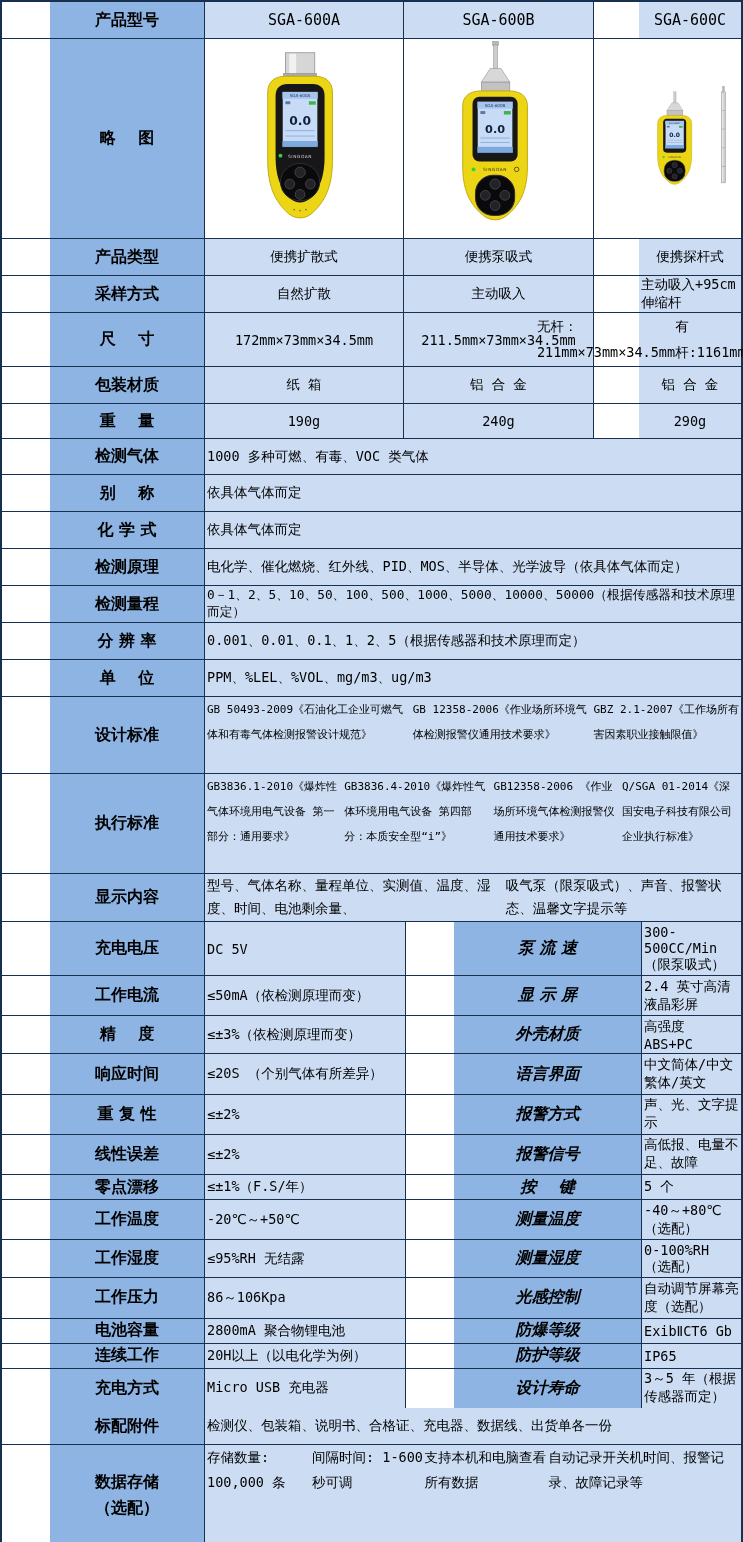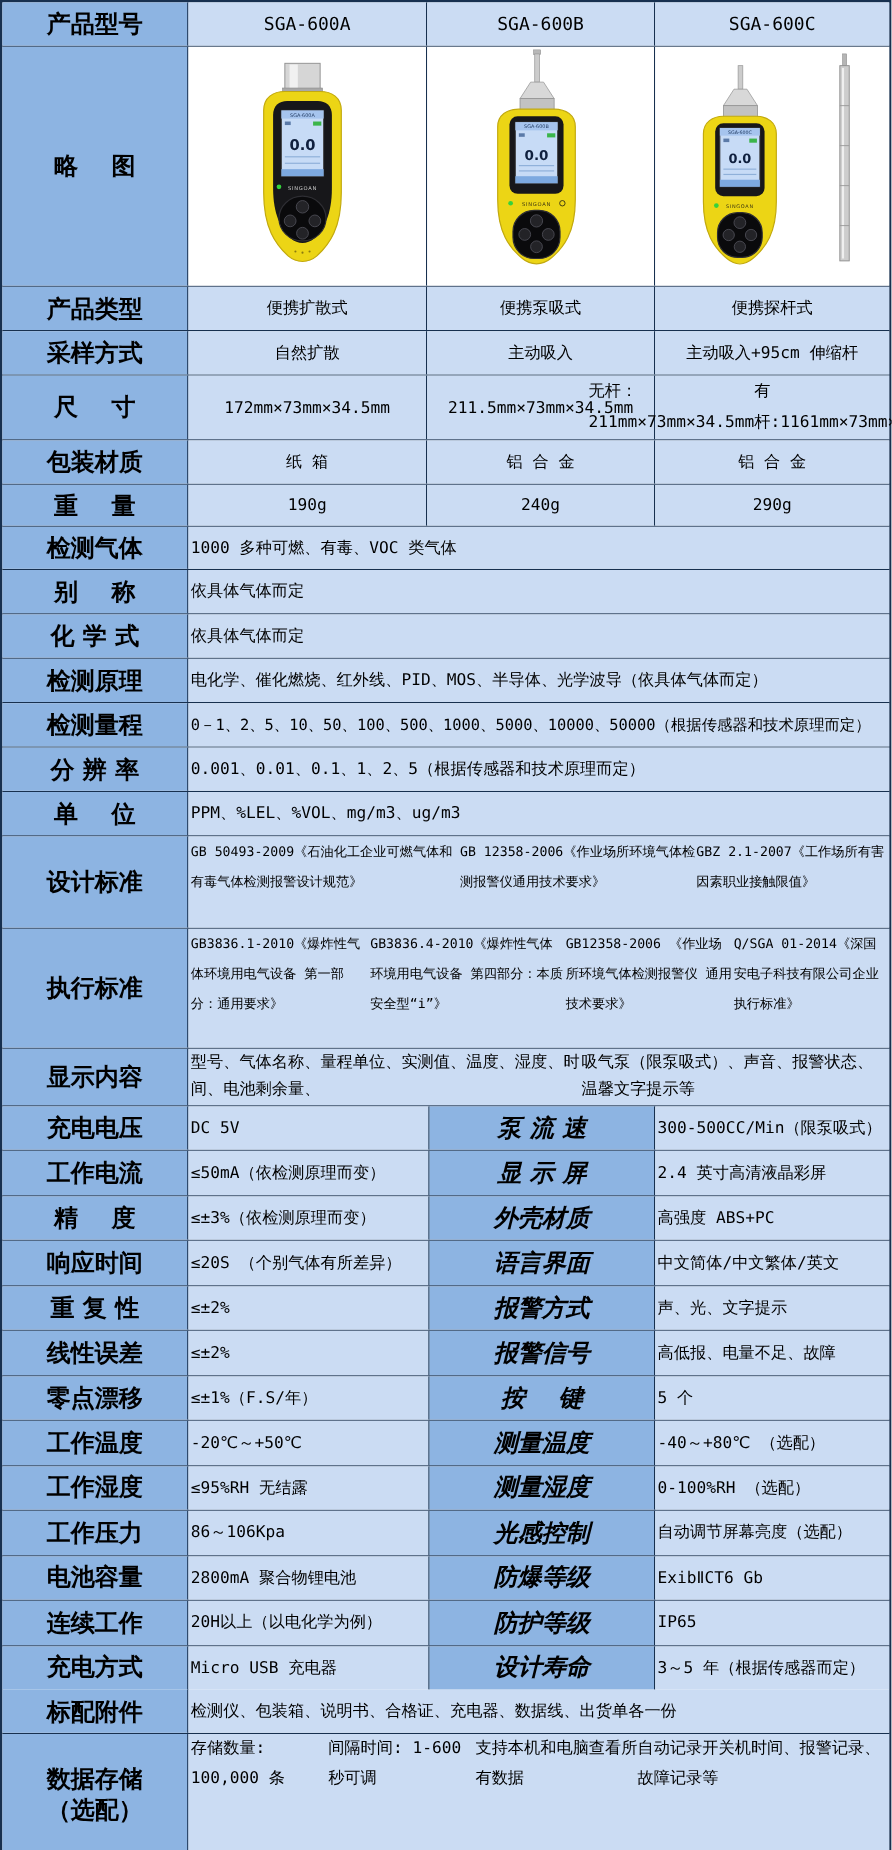--- a/index.html
+++ b/index.html
@@ -16,39 +16,40 @@
     border:2px solid var(--bd);
   }
   .row{display:flex;border-bottom:1px solid var(--bd);box-sizing:border-box;}
   .row:last-child{border-bottom:none;}
   .cell{box-sizing:border-box;border-right:1px solid var(--bd);display:flex;align-items:center;min-width:0;}
   .cell.last{border-right:none;}
   .lab{
     background:var(--mid);
     justify-content:center;
     font-weight:700;
-    font-size:20px;
+    font-size:16px;
     white-space:pre;
     text-align:center;
+    margin-left:48px;
   }
   .lab.col{flex-direction:column;line-height:26px;}
   .val{
     background:var(--light);
     font-family:"DejaVu Sans Mono","DejaVu Sans",sans-serif;
     font-size:13.5px;
     padding:0 2px;
   }
   .val.center{justify-content:center;padding:0 2px;}
   .val.col{flex-direction:row;align-items:flex-start;justify-content:center;line-height:25px;}
   .imgcell{background:#fff;justify-content:center;align-items:center;padding:0;}
   
   .w-lab{flex:0 0 155px;}
   .w-a{flex:0 0 199px;}
   .w-b{flex:0 0 190px;}
-  .w-c{flex:1 1 auto;}
+  .w-c{flex:1 1 auto;margin-left:45px;}
   .w-wide{flex:1 1 auto;}
   .w-v1{flex:0 0 201px;}
   .w-l2{flex:0 0 188px;font-style:italic;}
   .w-v2{flex:1 1 auto;}
   
   .h37{height:37px;} .h36{height:36px;} .h35{height:35px;}
   .h54{height:54px;} .h200{height:200px;}
   .h77{height:77px;} .h100{height:100px;} .h48{height:48px;}
   .h99{height:99px;}
   .sec3{height:486px;display:flex;flex-direction:column;}

